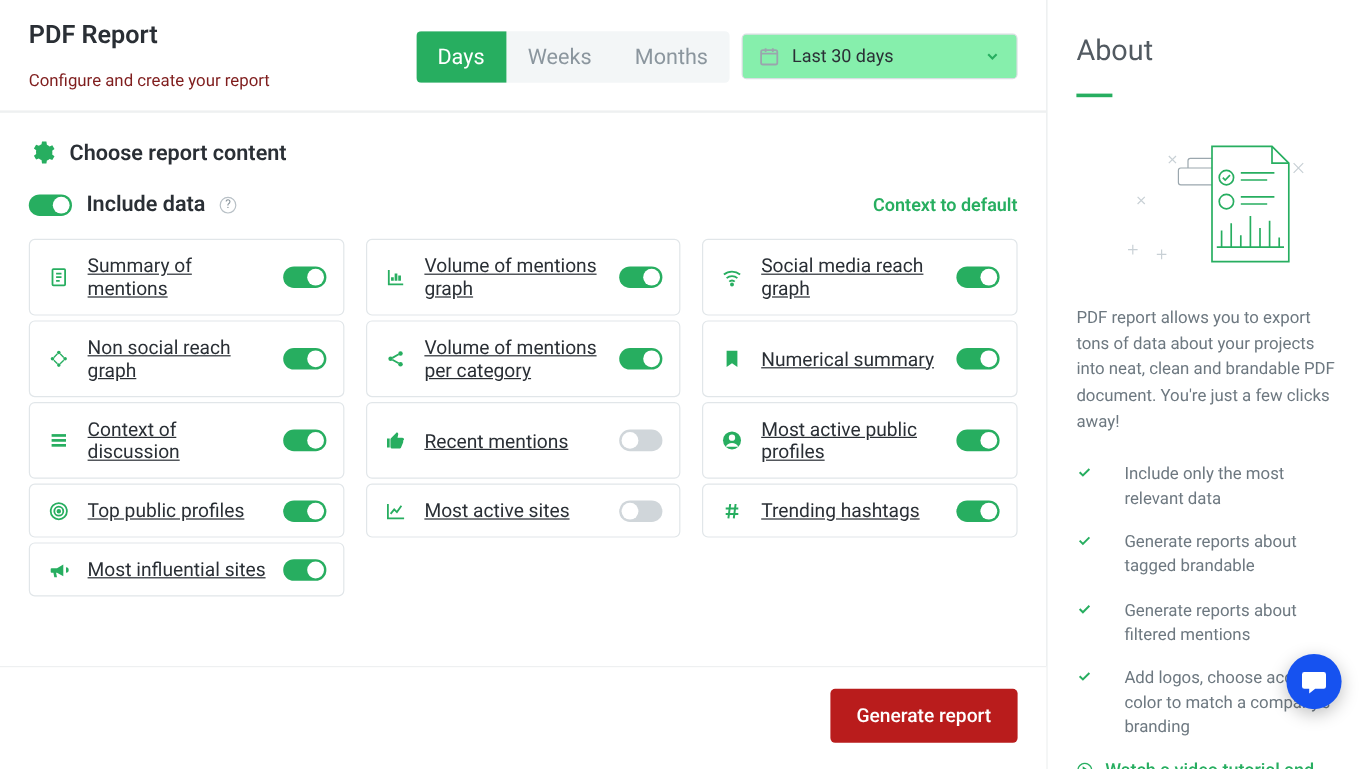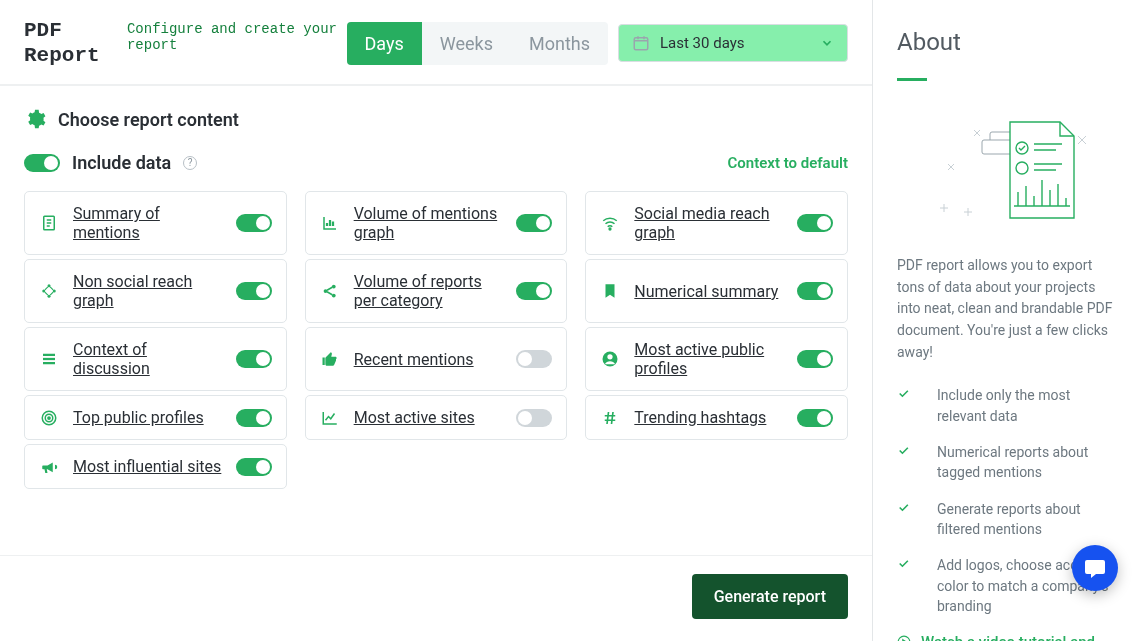--- a/index.html
+++ b/index.html
@@ -3,23 +3,23 @@
 <meta charset="utf-8">
 <style>
 * { box-sizing: border-box; margin: 0; padding: 0; }
 body { font-family: -apple-system, BlinkMacSystemFont, "Segoe UI", Roboto, Arial, sans-serif; background: #fafbfc; color: #2a2f35; width: 1140px; height: 641px; overflow: hidden; position: relative; }
 .layout { display: flex; height: 100%; }
 .main { flex: 1; display: flex; flex-direction: column; background: #fff; border-right: 1px solid #e3e6e8; }
 .sidebar { width: 267px; background: #fff; }
 
 
 .header { display: flex; align-items: center; justify-content: space-between; padding: 18px 24px 16px 24px; border-bottom: 2px solid #eef0f1; }
-.header-left { display: flex; flex-direction: row; font-family: Liberation Mono, monospace; }
+.header-left { display: flex; flex-direction: column; }
 .page-title { font-size: 21px; font-weight: 600; color: #2a2f35; line-height: 1.2; }
-.page-subtitle { font-size: 14px; color: #15803d; margin-top: 3px; }
+.page-subtitle { font-size: 14px; color: #7f1d1d; margin-top: 17px; }
 .header-right { display: flex; align-items: center; gap: 10px; }
 .period-group { display: flex; background: #f3f6f7; border-radius: 4px; overflow: hidden; }
 .period-btn { border: none; background: transparent; padding: 11px 18px; font-size: 18px; color: #8b969e; cursor: pointer; font-family: inherit; }
 .period-btn.active { background: #27ae60; color: #fff; }
 .date-picker { display: flex; align-items: center; gap: 10px; border: 1px solid #d9dee2; border-radius: 4px; padding: 9px 13px; min-width: 230px; cursor: pointer; background: #86efac; }
 .date-picker .cal-icon { color: #9aa5ad; }
 .date-picker .label { font-size: 15px; color: #2a2f35; flex: 1; }
 .date-picker .chev { color: #27ae60; }
 
 
@@ -43,21 +43,21 @@
 .toggle.off .knob { left: 2px; }
 
 
 .grid { display: grid; grid-template-columns: 1fr 1fr 1fr; gap: 4px 18px; text-decoration: underline; }
 .card { display: flex; align-items: center; gap: 14px; border: 1px solid #e1e6e9; border-radius: 5px; padding: 12px 14px; background: #fff; }
 .card .ico { width: 20px; display: flex; justify-content: center; color: #27ae60; flex-shrink: 0; }
 .card .label { flex: 1; font-size: 16px; color: #2a2f35; }
 
 
 .footer { padding: 18px 24px 22px 24px; display: flex; justify-content: flex-end; border-top: 1px solid #eef0f1; background:#fff; }
-.gen-btn { background: #14532d; color: #fff; border: none; border-radius: 4px; padding: 13px 22px; font-size: 16px; font-weight: 500; cursor: pointer; font-family: inherit; }
+.gen-btn { background: #b91c1c; color: #fff; border: none; border-radius: 4px; padding: 13px 22px; font-size: 16px; font-weight: 500; cursor: pointer; font-family: inherit; }
 
 
 .sidebar-inner { padding: 28px 24px; }
 .about-title { font-size: 24px; font-weight: 400; color: #525a61; margin-bottom: 22px; }
 .about-underline { width: 30px; height: 3px; background: #27ae60; margin-bottom: 24px; }
 .illustration { height: 130px; display: flex; align-items: center; justify-content: center; margin-bottom: 20px; }
 .about-text { font-size: 14px; color: #6d7880; line-height: 1.55; margin-bottom: 22px; }
 .feat-list { list-style: none; }
 .feat-list li { display: flex; align-items: flex-start; gap: 27px; font-size: 14px; color: #6d7880; line-height: 1.45; margin-bottom: 16px; }
 .feat-list .ck { color: #27ae60; flex-shrink: 0; margin-top: 2px; }
@@ -177,21 +177,21 @@
   </div>
           <div class="card">
     <span class="ico">
               <svg width="18" height="18" viewBox="0 0 24 24" fill="currentColor">
                 <circle cx="6" cy="12" r="2.5"></circle>
                 <circle cx="17" cy="6" r="2.5"></circle>
                 <circle cx="17" cy="18" r="2.5"></circle>
                 <path d="M8 11l7-4M8 13l7 4" stroke="currentColor" stroke-width="2"></path>
               </svg>
             </span>
-    <span class="label">Volume of reports per category</span>
+    <span class="label">Volume of mentions per category</span>
     <span class="toggle on">
               <span class="knob"></span>
             </span>
   </div>
           <div class="card">
     <span class="ico">
               <svg width="18" height="18" viewBox="0 0 24 24" fill="currentColor">
                 <path d="M6 3h12v18l-6-4-6 4z"></path>
               </svg>
             </span>
@@ -331,21 +331,21 @@
               </svg>
             </span>
             <span>Include only the most relevant data</span>
           </li>
           <li>
             <span class="ck">
               <svg width="13" height="13" viewBox="0 0 24 24" fill="none" stroke="currentColor" stroke-width="3">
                 <path d="M5 12l5 5L20 7"></path>
               </svg>
             </span>
-            <span>Numerical reports about tagged mentions</span>
+            <span>Generate reports about tagged brandable</span>
           </li>
           <li>
             <span class="ck">
               <svg width="13" height="13" viewBox="0 0 24 24" fill="none" stroke="currentColor" stroke-width="3">
                 <path d="M5 12l5 5L20 7"></path>
               </svg>
             </span>
             <span>Generate reports about filtered mentions</span>
           </li>
           <li>

